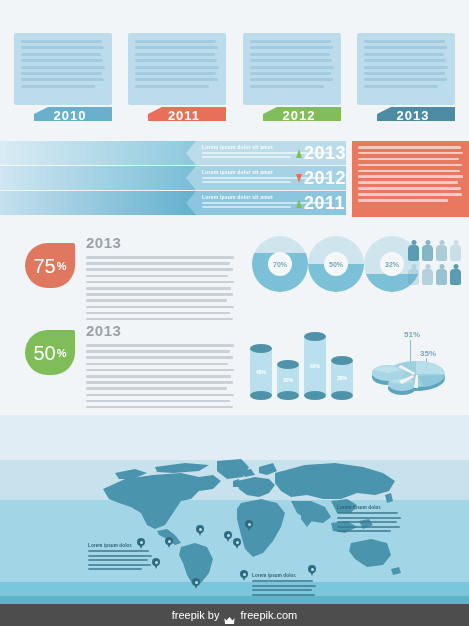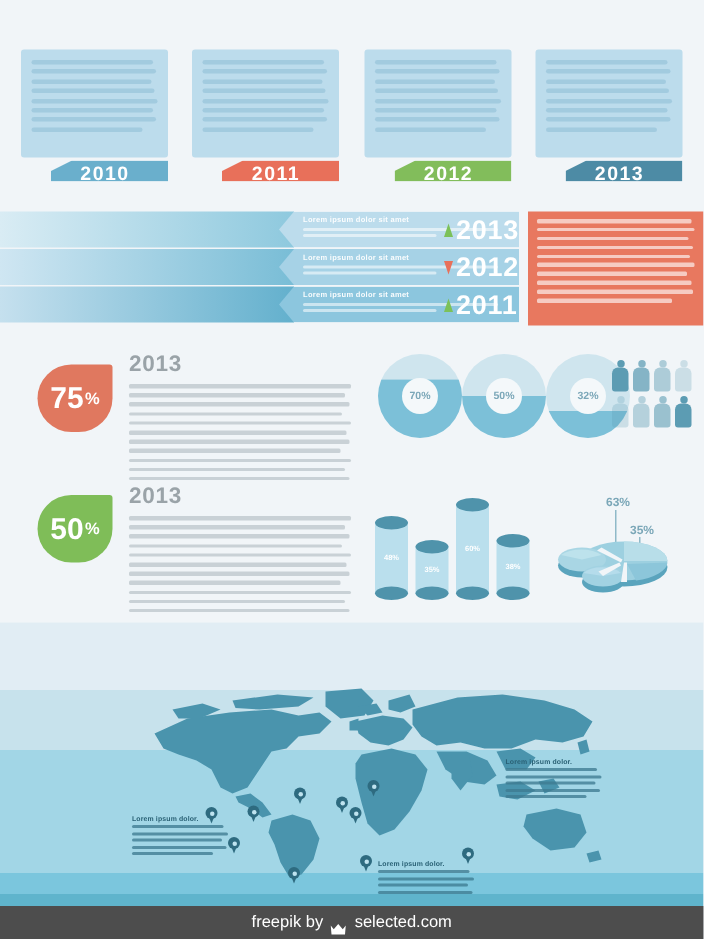--- a/index.html
+++ b/index.html
@@ -67,21 +67,21 @@
   .arw.dn{border-left:3.5px solid transparent;border-right:3.5px solid transparent;border-top:9px solid #e8705a;}
   .ynum{color:#fff;font-size:18px;font-weight:bold;letter-spacing:.5px;line-height:1;}
 
   .orangebox{position:absolute;left:352px;top:141px;width:117px;height:76px;
              background:#e8785f;padding:5px 6px;box-sizing:border-box;overflow:hidden;}
   .orangebox .l{height:2.6px;background:#fff;opacity:.62;border-radius:1px;margin-bottom:3.3px;}
 
   
   .pct{position:absolute;width:50px;height:45px;color:#fff;
        display:flex;align-items:center;justify-content:center;}
-  .pct .v{font-size:20px;font-weight:bold;line-height:1;}
+  .pct .v{font-size:20px;font-weight:normal;line-height:1;}
   .pct .s{font-size:11px;font-weight:bold;margin-left:1px;}
   .p75{left:25px;top:243px;background:#e0785f;border-radius:45px 4px 45px 45px;}
   .p50{left:25px;top:330px;background:#7fbd58;border-radius:45px 4px 45px 45px;text-align:center;}
 
   .txtblk{position:absolute;left:86px;width:148px;}
   .txtblk .yr{font-size:15px;color:#9aa3a8;font-weight:bold;letter-spacing:.5px;margin-bottom:5px;}
   .txtblk .l{height:2.6px;background:#c4cdd2;border-radius:1px;margin-bottom:3.6px;opacity:.9;}
   .tb1{top:234px;}
   .tb2{top:322px;}
 
@@ -394,21 +394,21 @@
     </div>
     <div class="cyl cy3" style="height:44px">
       <div class="tube"></div>
         <div class="cap"></div>
         <div class="base"></div>
       <div class="lab">38%</div>
     </div>
   </div>
 
   <div class="pie">
-    <div class="pielab pl42">63%</div>
+    <div class="pielab pl42">51%</div>
     <div class="pielab pl25">35%</div>
     <div class="pleader" style="left:42px;top:10px;height:28px"></div>
     <div class="pleader" style="left:58px;top:28px;height:22px"></div>
 
     <svg class="pieimg" width="90" height="52" viewBox="0 0 90 52">
 
       <ellipse cx="48" cy="34" rx="29" ry="13" fill="#5aa4bd"></ellipse>
       <ellipse cx="20" cy="33" rx="16" ry="8" fill="#5aa4bd"></ellipse>
       <ellipse cx="34" cy="44" rx="14" ry="7" fill="#5aa4bd"></ellipse>
 
@@ -542,16 +542,16 @@
       <div class="l" style="width:98%"></div>
   </div>
 
   <div class="footer">
     <span class="f1">freepik by</span>
     <span class="crown">
       <svg width="11" height="9" viewBox="0 0 11 9">
         <path d="M0.5 2 L2.5 4.5 L5.5 1 L8.5 4.5 L10.5 2 L10 8 L1 8 Z" fill="#ffffff"></path>
       </svg>
     </span>
-    <span class="f2">selected.com</span>
+    <span class="f2">freepik.com</span>
   </div>
 
 </div>
 
 </body></html>

